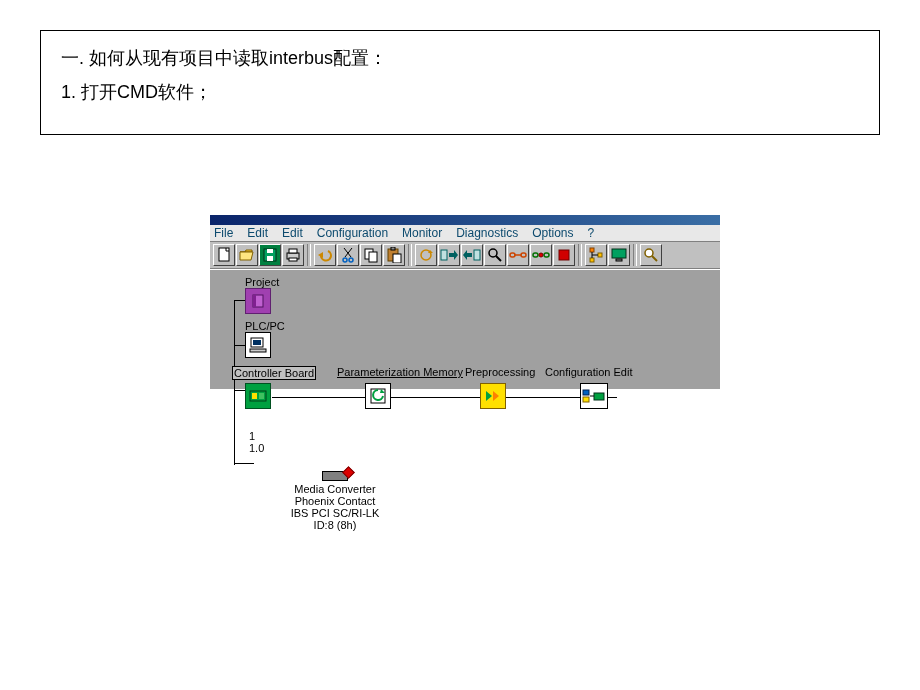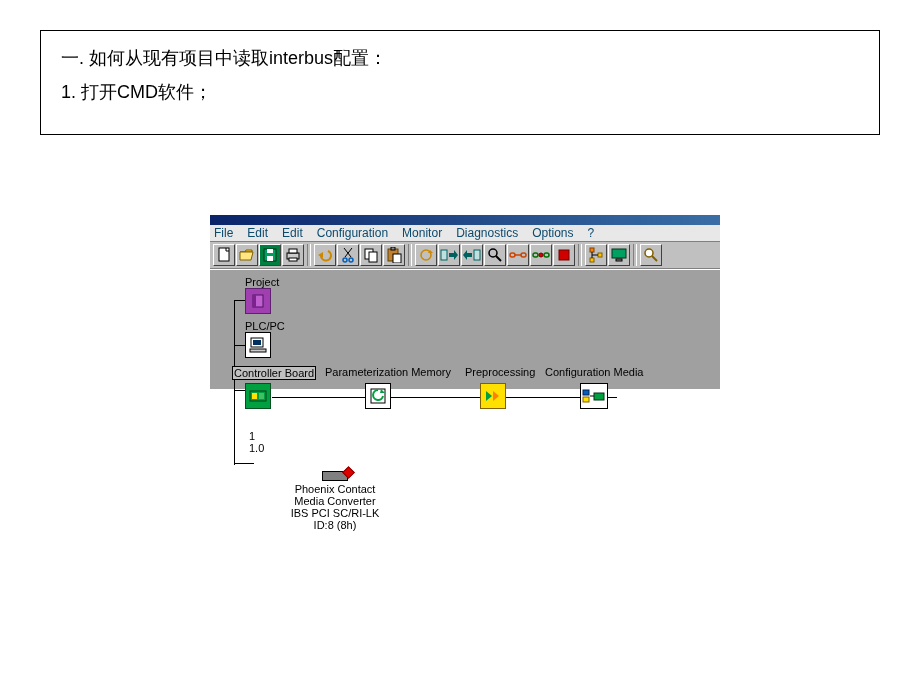--- a/index.html
+++ b/index.html
@@ -303,38 +303,38 @@
     <div class="node-icon" style="left:35px;top:113px;background:#00a040;border-color:#005020;">
       <svg width="18" height="14">
           <rect x="1" y="2" width="16" height="10" fill="#00a040" stroke="#004018"></rect>
           <rect x="3" y="4" width="5" height="6" fill="#ffe000"></rect>
           <rect x="10" y="4" width="5" height="6" fill="#40c060"></rect>
         </svg>
     </div>
     <div class="hline" style="left:24px;top:120px;width:11px;"></div>
     <div class="hline" style="left:62px;top:127px;width:345px;"></div>
 
-    <div class="node-label" style="left:115px;top:96px;">Parameterization Memory</div>
+    <div class="node-label" style="left:127px;top:96px;text-decoration:underline;">Parameterization Memory</div>
     <div class="node-icon" style="left:155px;top:113px;background:#fff;">
       <svg width="18" height="18">
           <rect x="2" y="2" width="14" height="14" fill="#fff" stroke="#000"></rect>
           <path d="M9 3 A5 5 0 1 0 14 9" fill="none" stroke="#00a040" stroke-width="2"></path>
           <polygon points="12,2 16,6 11,6" fill="#00a040"></polygon>
         </svg>
     </div>
 
     <div class="node-label" style="left:255px;top:96px;">Preprocessing</div>
     <div class="node-icon" style="left:270px;top:113px;background:#ffe000;border-color:#806000;">
       <svg width="18" height="14">
           <polygon points="2,2 8,7 2,12" fill="#00a040"></polygon>
           <polygon points="9,2 15,7 9,12" fill="#ff8000"></polygon>
         </svg>
     </div>
 
-    <div class="node-label" style="left:335px;top:96px;">Configuration Media</div>
+    <div class="node-label" style="left:335px;top:96px;">Configuration Edit</div>
     <div class="node-icon" style="left:370px;top:113px;width:28px;background:#fff;">
       <svg width="24" height="14">
           <rect x="1" y="1" width="6" height="5" fill="#0060c0" stroke="#002050"></rect>
           <rect x="1" y="8" width="6" height="5" fill="#ffe000" stroke="#806000"></rect>
           <rect x="12" y="4" width="10" height="7" fill="#00a040" stroke="#003018"></rect>
           <line x1="8" y1="7" x2="12" y2="7" stroke="#000"></line>
         </svg>
     </div>
 
     <div class="to-below"></div>
@@ -344,17 +344,17 @@
 <div class="below-tree">
   <div style="position:relative;height:40px;">
     <div style="position:absolute;left:24px;top:0;width:1px;height:40px;background:#000;"></div>
     <div style="position:absolute;left:39px;top:5px;text-align:left;line-height:12px;">
       <span>1</span><br>
       <span>1.0</span>
     </div>
     <div style="position:absolute;left:24px;top:38px;width:20px;height:1px;background:#000;"></div>
   </div>
   <div class="mc-icon"></div>
+  <div>Media Converter</div>
   <div>Phoenix Contact</div>
-  <div>Media Converter</div>
   <div>IBS PCI SC/RI-LK</div>
   <div>ID:8 (8h)</div>
 </div>
 
 </body></html>

